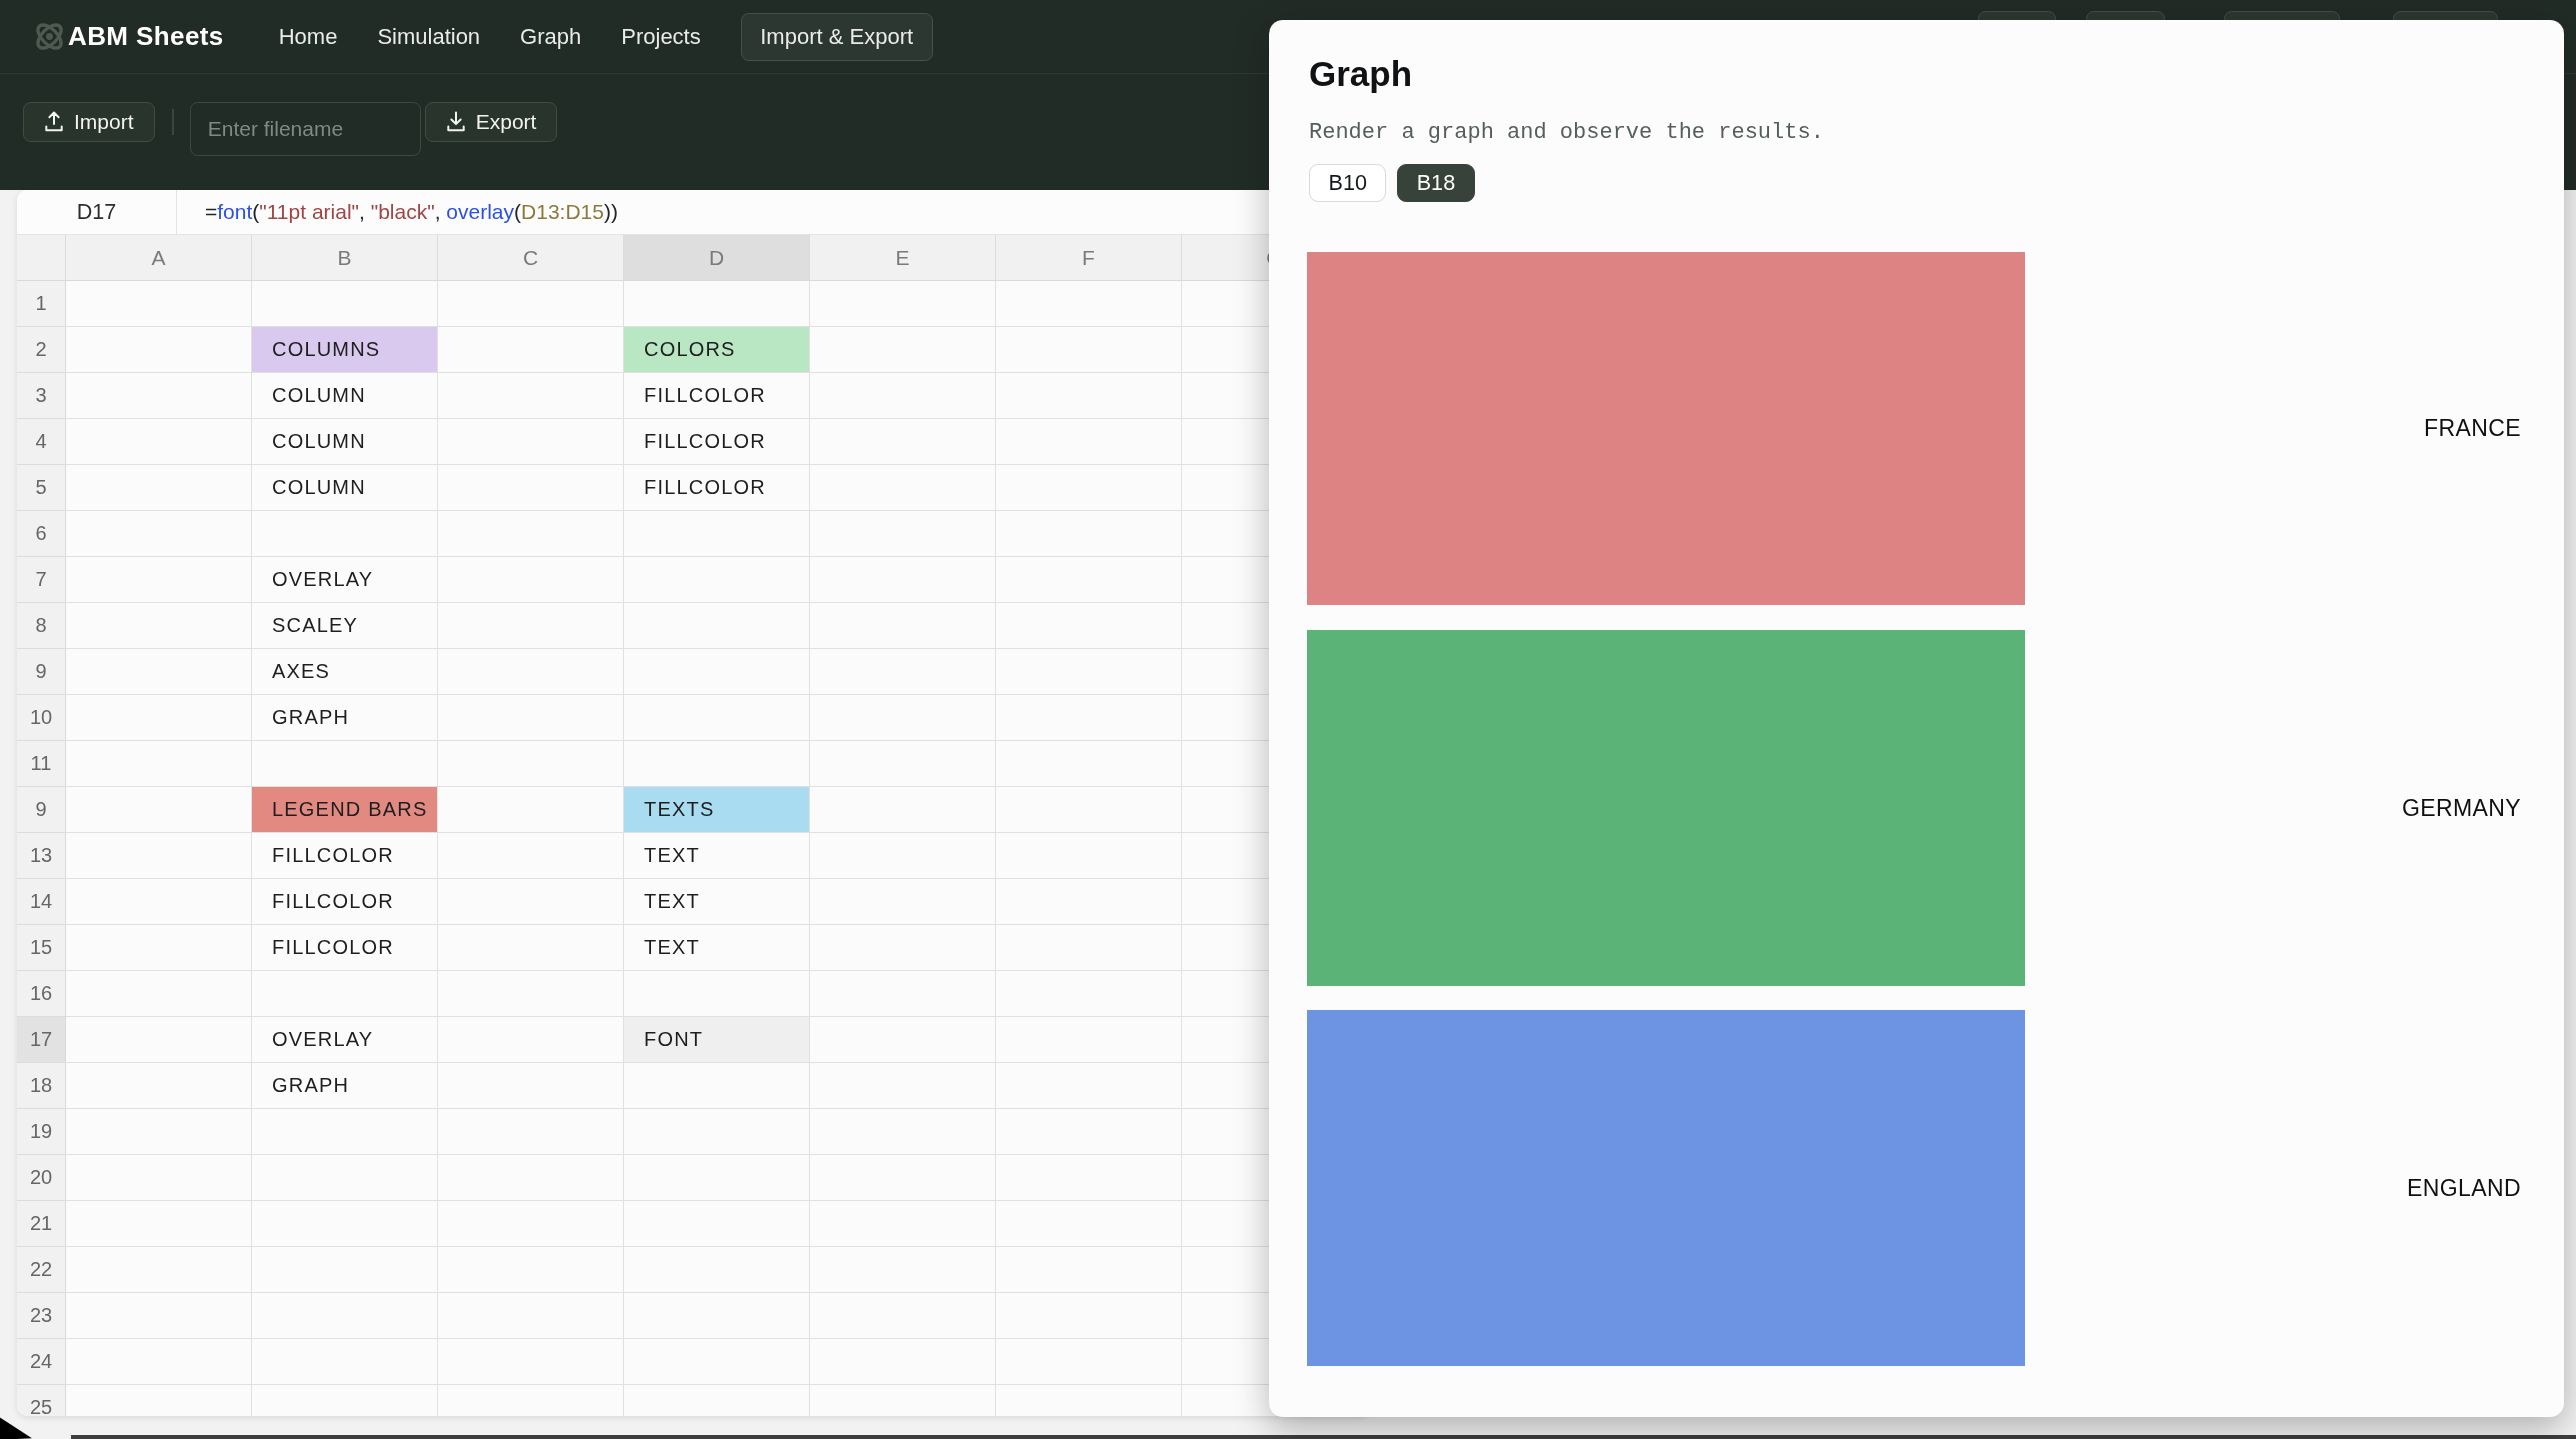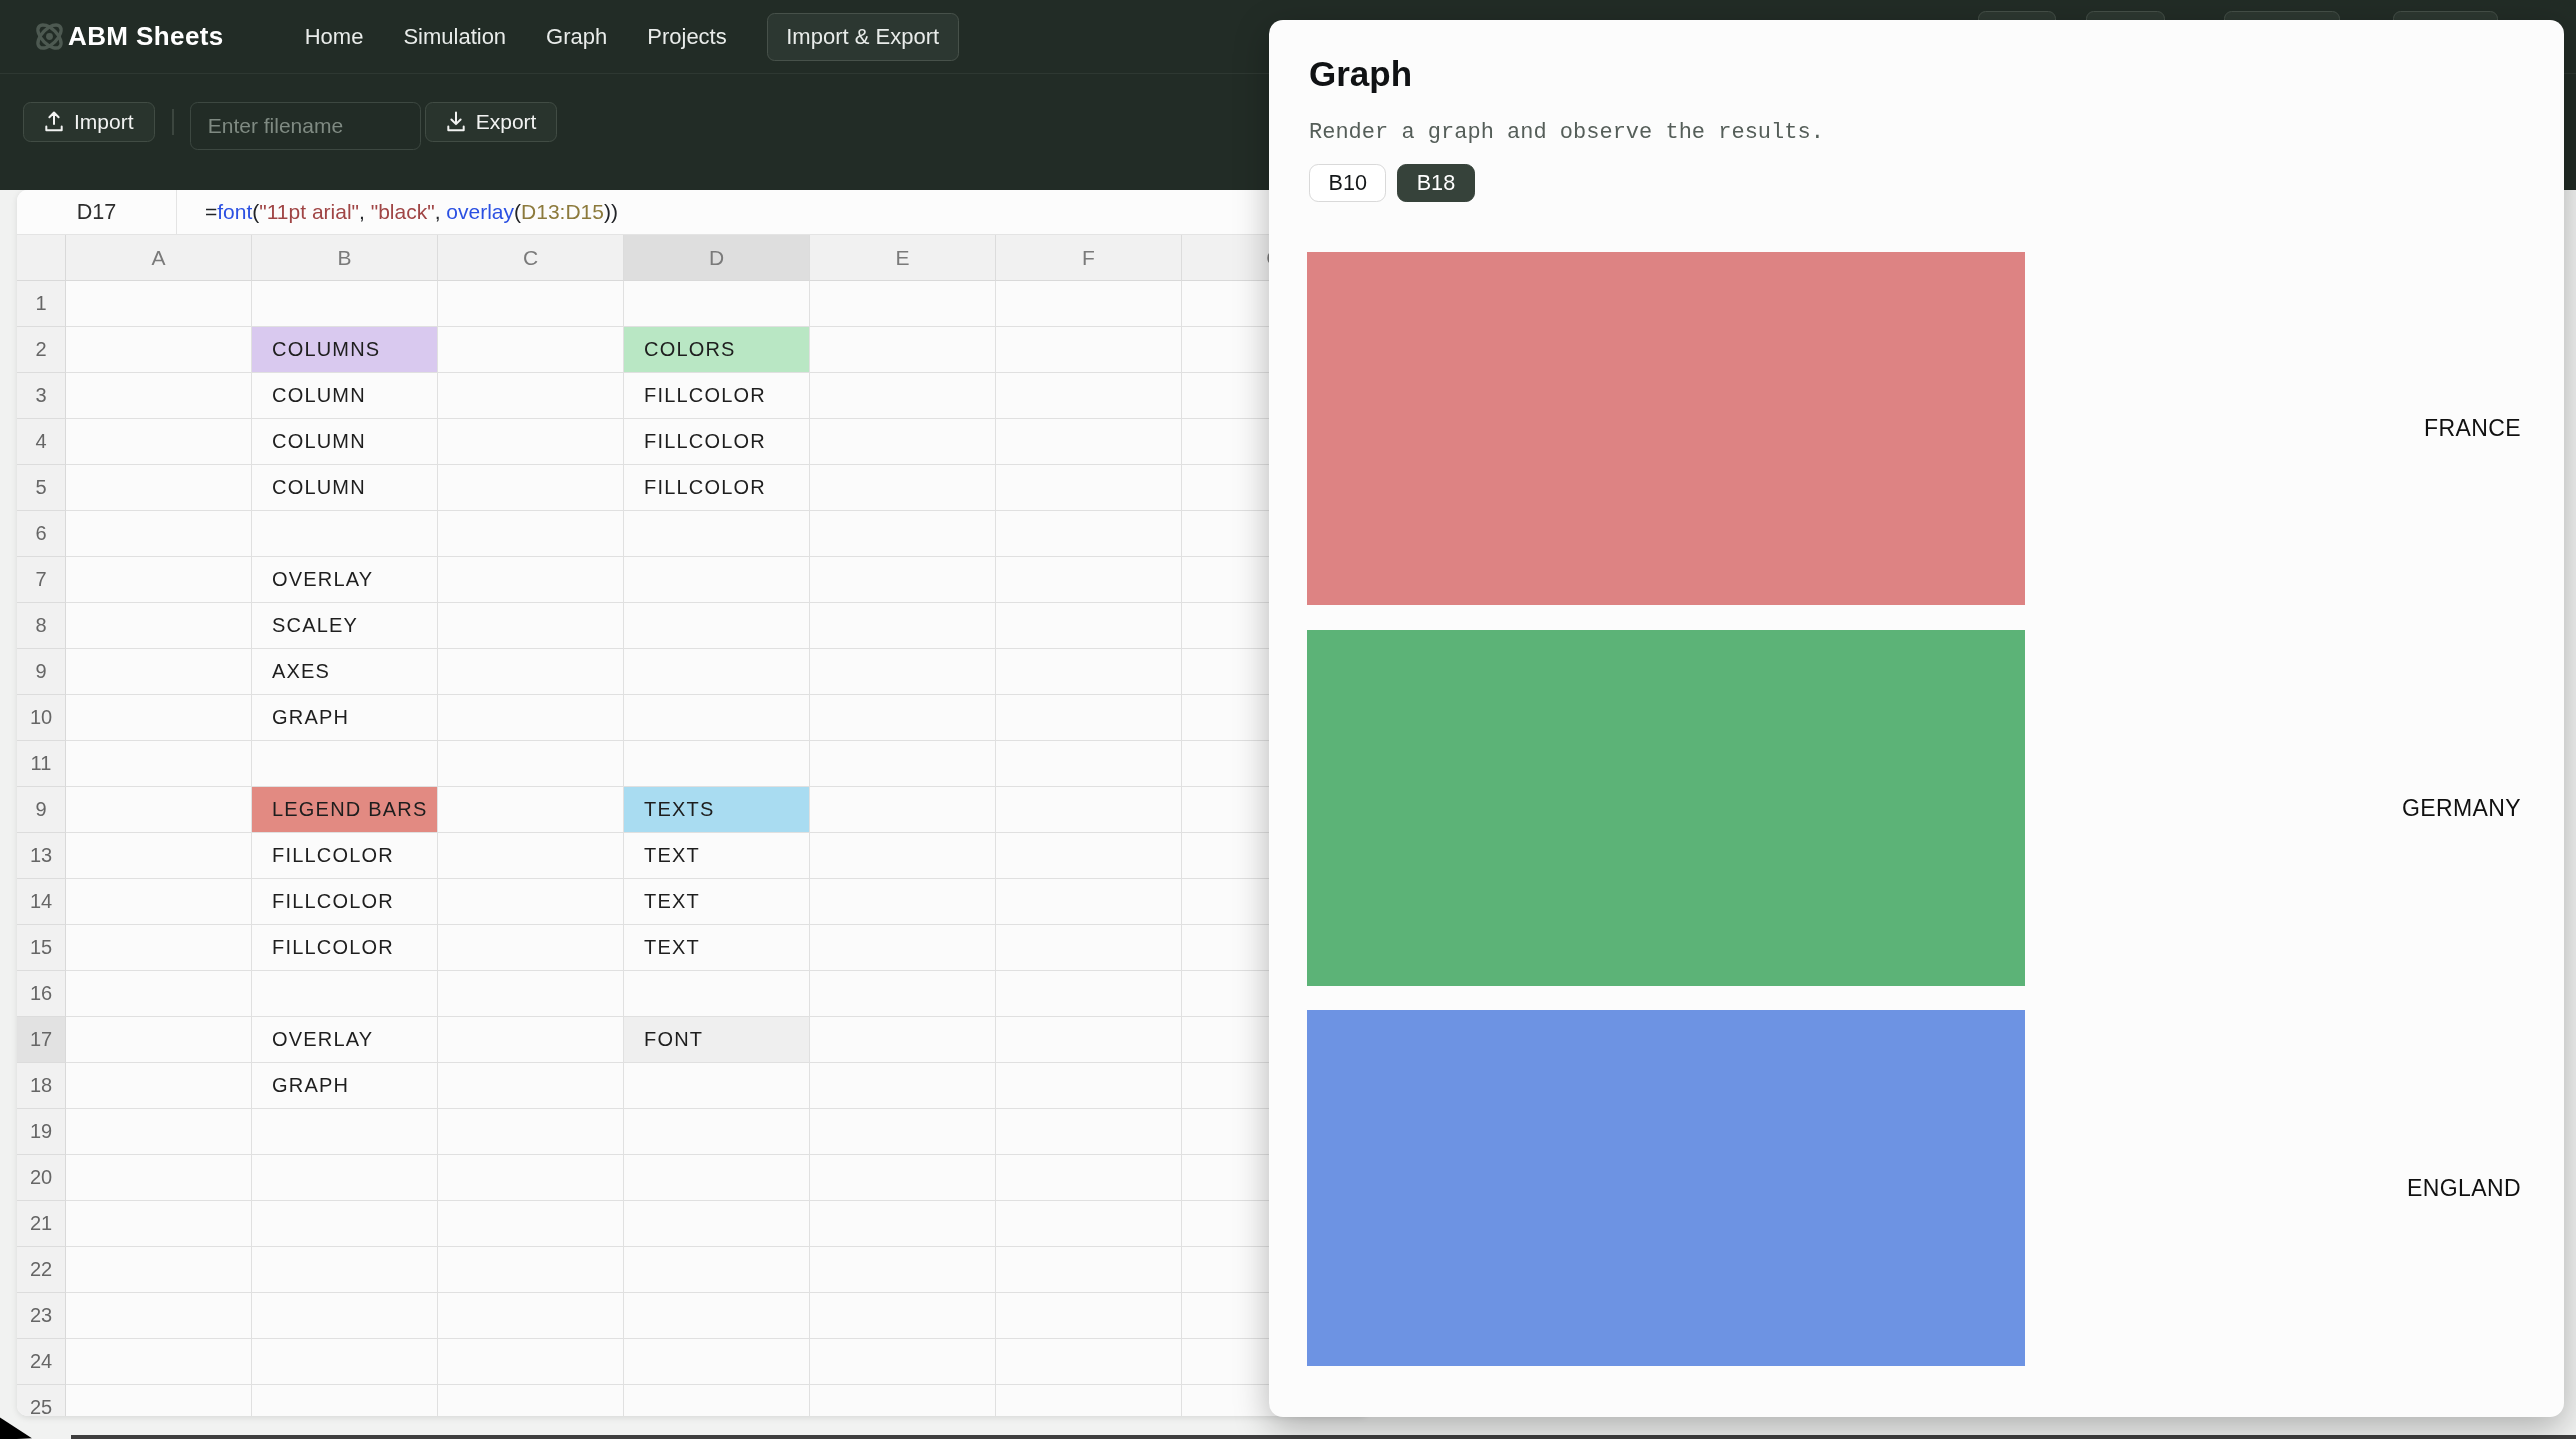--- a/index.html
+++ b/index.html
@@ -12,21 +12,21 @@
   }
 
   
   .nav {
     position:absolute; left:0; top:0; width:2576px; height:74px;
     background:#222c26; border-bottom:0.8px solid #2e3832;
     display:flex; align-items:center; padding-left:32px; z-index:2;
   }
   .brand { display:flex; align-items:center; gap:1px; }
   .brand-name { color:#ffffff; font-size:26px; font-weight:700; letter-spacing:0.4px; }
-  .nav-items { display:flex; align-items:center; gap:40px; margin-left:81px; }
+  .nav-items { display:flex; align-items:center; gap:40px; margin-left:55px; }
   .nav-item { color:#e9ecea; font-size:22px; cursor:pointer; }
   .nav-item.pill {
     background:#2c3731; border:1.5px solid #47514a; border-radius:7.7px;
     padding:10px 18.5px;
   }
   .ghost-btn {
     position:absolute; top:10.8px; height:43px; border-radius:7.7px;
     background:#2d3831; border:1.5px solid #454f48; z-index:3;
   }
 
@@ -35,21 +35,21 @@
     position:absolute; left:0; top:74px; width:2576px; height:116px;
     background:#222c26; display:flex; align-items:flex-start; padding:28px 0 0 23px; z-index:2;
   }
   .tbtn {
     height:40px; display:flex; align-items:center; gap:10px; padding:0 20px;
     background:#29342d; border:1.5px solid #414c44; border-radius:7.7px;
     color:#f2f3f2; font-size:21px; cursor:pointer;
   }
   .tool-divider { width:1.5px; height:26px; background:#3c463f; margin:7px 16px 0 17.7px; }
   .filename-input {
-    width:231px; height:48px; background:#222c26; border:1.5px solid #3d4841;
+    width:231px; height:54px; background:#222c26; border:1.5px solid #3d4841;
     border-radius:7.7px; color:#e8e8e8; font-size:21px; padding:0 17px; outline:none;
     font-family:"Liberation Sans", sans-serif;
   }
   .filename-input::placeholder { color:#7f8a82; }
   .export-wrap { margin-left:4px; }
 
   
   .sheet {
     position:absolute; left:17px; top:190px; width:1353px; height:1226px;
     background:#fbfbfb; border-radius:10.8px; overflow:hidden; z-index:1;

